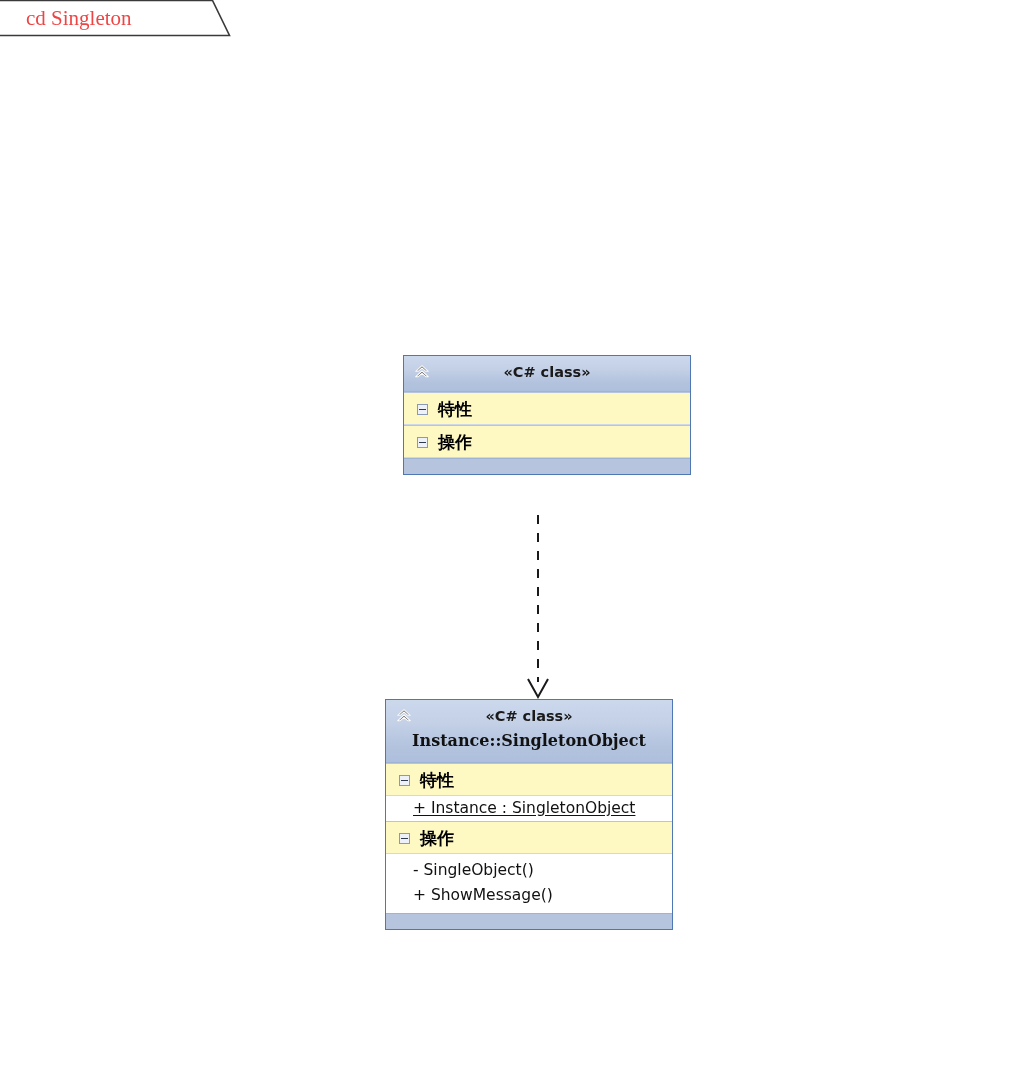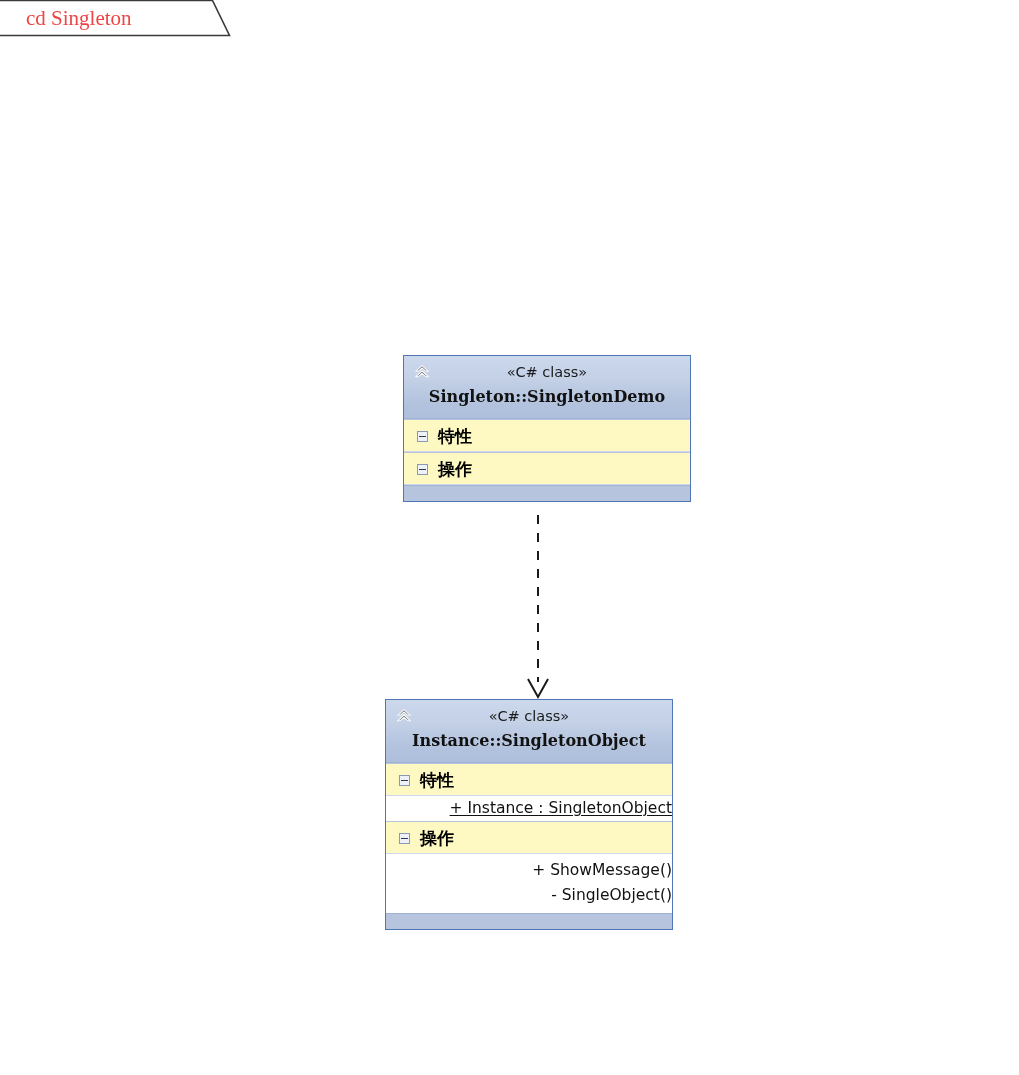--- a/index.html
+++ b/index.html
@@ -56,20 +56,21 @@
     background: linear-gradient(to bottom, #ccd8ec 0%, #c3d0e6 38%, #b3c3de 75%, #aebfdd 100%);
     border-bottom: 1px solid #9fb3d4;
     padding: 7px 0 9px 0;
     text-align: center;
   }
   .uml-stereotype {
     font-size: 14.5px;
     color: #1a1a1a;
     line-height: 19px;
     font-family: "DejaVu Sans", "Liberation Sans", sans-serif;
+    font-weight: bold;
   }
   .uml-name {
     font-size: 16px;
     font-weight: bold;
     color: #111111;
     line-height: 24px;
     margin-top: 3px;
     font-family: "DejaVu Serif", "Liberation Serif", serif;
   }
 
@@ -117,21 +118,20 @@
     height: 1px;
     background: #2e3a4d;
   }
 
   
   .member-list {
     background: #ffffff;
     padding: 0;
     margin: 0;
     list-style: none;
-    text-align: right;
   }
   .member-row {
     box-sizing: border-box;
     font-size: 15.5px;
     color: #111111;
     line-height: 25px;
     height: 25px;
     padding-left: 27px;
     white-space: nowrap;
     font-family: "DejaVu Sans", "Liberation Sans", sans-serif;
@@ -179,21 +179,20 @@
 </svg>
 
 <div class="uml-class" id="class-singleton-demo" style="left:403px; top:355px; width:288px;">
 
   <div class="uml-header">
     <svg class="chevron-icon" viewBox="0 0 18 18">
       <path d="M9 2.6 L15.2 8.3 L12.9 8.3 L9 4.9 L5.1 8.3 L2.8 8.3 Z" fill="#4a4a4a" stroke="#ffffff" stroke-width="1.1" stroke-linejoin="round"></path>
       <path d="M9 8.0 L15.2 13.7 L12.9 13.7 L9 10.3 L5.1 13.7 L2.8 13.7 Z" fill="#4a4a4a" stroke="#ffffff" stroke-width="1.1" stroke-linejoin="round"></path>
     </svg>
     <div class="uml-stereotype">«C# class»</div>
-    <div class="uml-name">Singleton::SingletonDemo</div>
   </div>
 
   <div class="compartment-label">
     <span class="minus-box"></span>
     <span>特性</span>
   </div>
 
   <div class="compartment-label">
     <span class="minus-box"></span>
     <span>操作</span>
@@ -219,18 +218,18 @@
   </div>
   <ul class="member-list">
     <li class="member-row static-member">+ Instance : SingletonObject</li>
   </ul>
 
   <div class="compartment-label">
     <span class="minus-box"></span>
     <span>操作</span>
   </div>
   <ul class="member-list" style="padding-top:4px; padding-bottom:5px;">
+    <li class="member-row">- SingleObject()</li>
     <li class="member-row">+ ShowMessage()</li>
-    <li class="member-row">- SingleObject()</li>
   </ul>
 
   <div class="uml-footer"></div>
 </div>
 
 </body></html>

